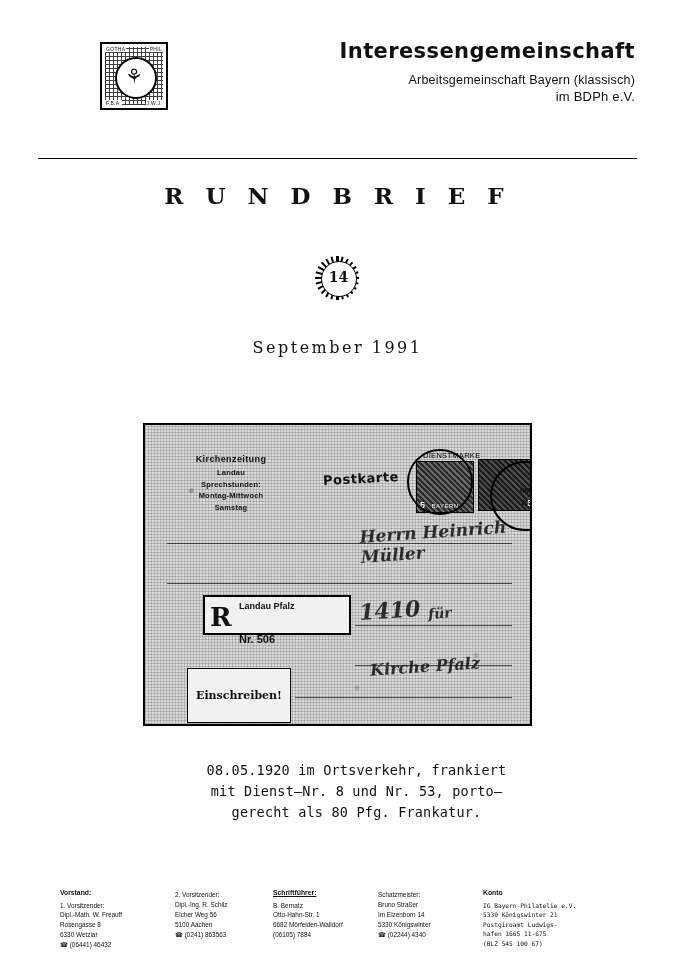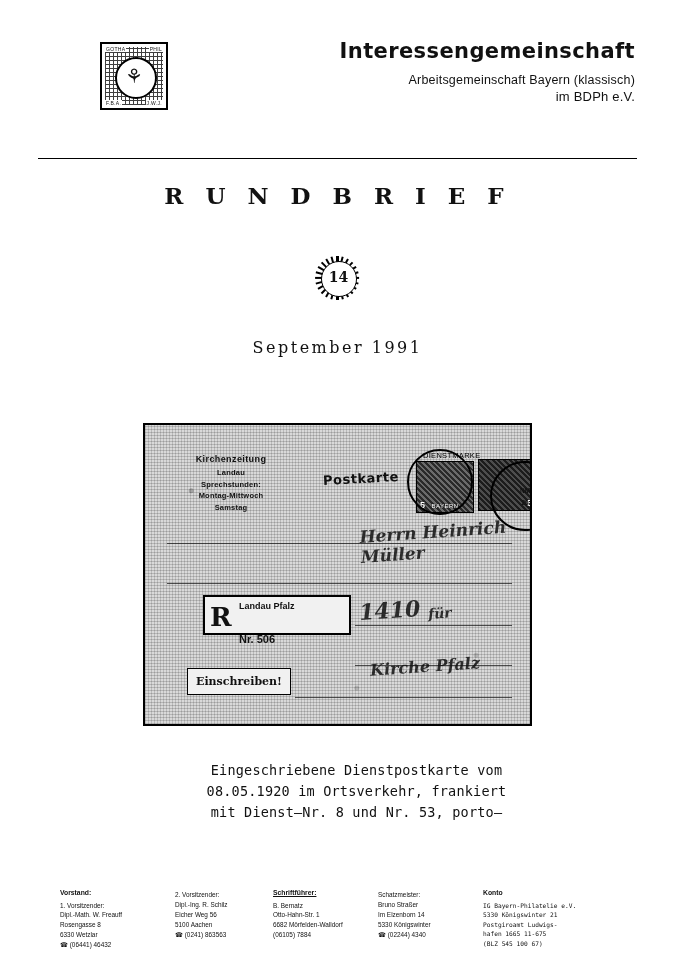--- a/index.html
+++ b/index.html
@@ -307,21 +307,21 @@
   }
   .reg-box .rnr {
     position: absolute; left: 34px; top: 20px;
     font-size: 11px; font-weight: bold; margin-top: 16px;
   }
   .einschreiben {
     position: absolute;
     left: 42px; top: 243px;
     border: 1.5px solid #000;
     background: #f1f1f1;
-    padding: 6px 8px;
+    padding: 20px 8px;
     font-size: 11px;
     font-weight: bold;
     font-family: "DejaVu Serif", serif;
   }
 
   
   .caption {
     position: absolute;
     left: 110px;
     right: 72px;
@@ -448,23 +448,23 @@
       <div class="rbig">R</div>
       <div class="rtown">Landau Pfalz</div>
       <div class="rnr">Nr. 506</div>
     </div>
     <div class="script" style="left:214px; top:172px; font-size:22px;">1410</div>
 
     <div class="einschreiben">Einschreiben!</div>
   </div>
 
   <div class="caption">
-    <div>Eingeschriebene Dienstpostkarte vom</div>
     <div>08.05.1920 im Ortsverkehr, frankiert</div>
     <div>mit Dienst–Nr. 8 und Nr. 53, porto–</div>
+    <div>gerecht als 80 Pfg. Frankatur.</div>
   </div>
 
   <div class="footer">
 
     <div class="fcol c1">
       <div class="fhdr">Vorstand:</div>
       <div class="fline">1. Vorsitzender:</div>
       <div class="fline">Dipl.-Math. W. Freauff</div>
       <div class="fline">Rosengasse 8</div>
       <div class="fline">6330 Wetzlar</div>

